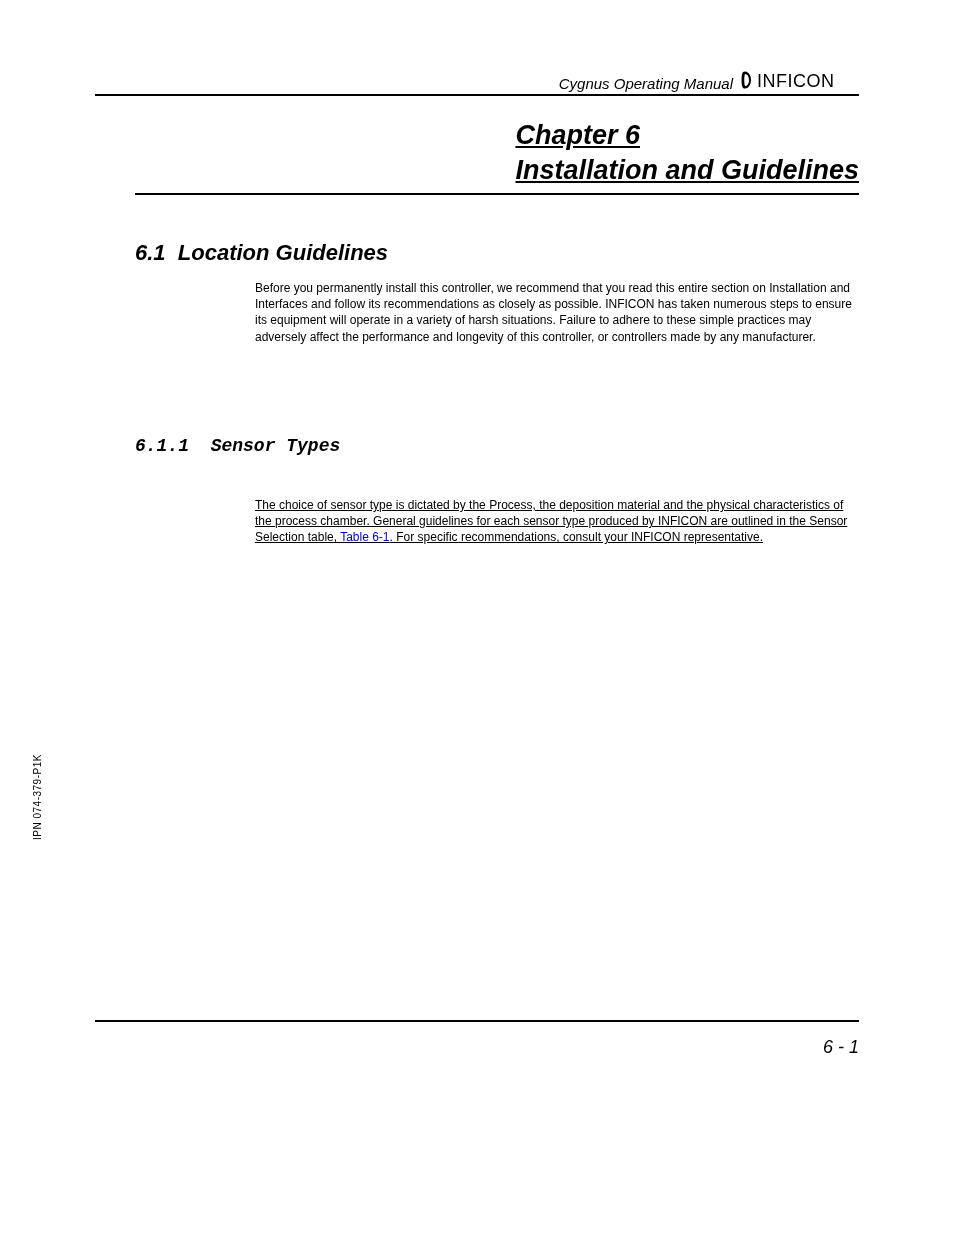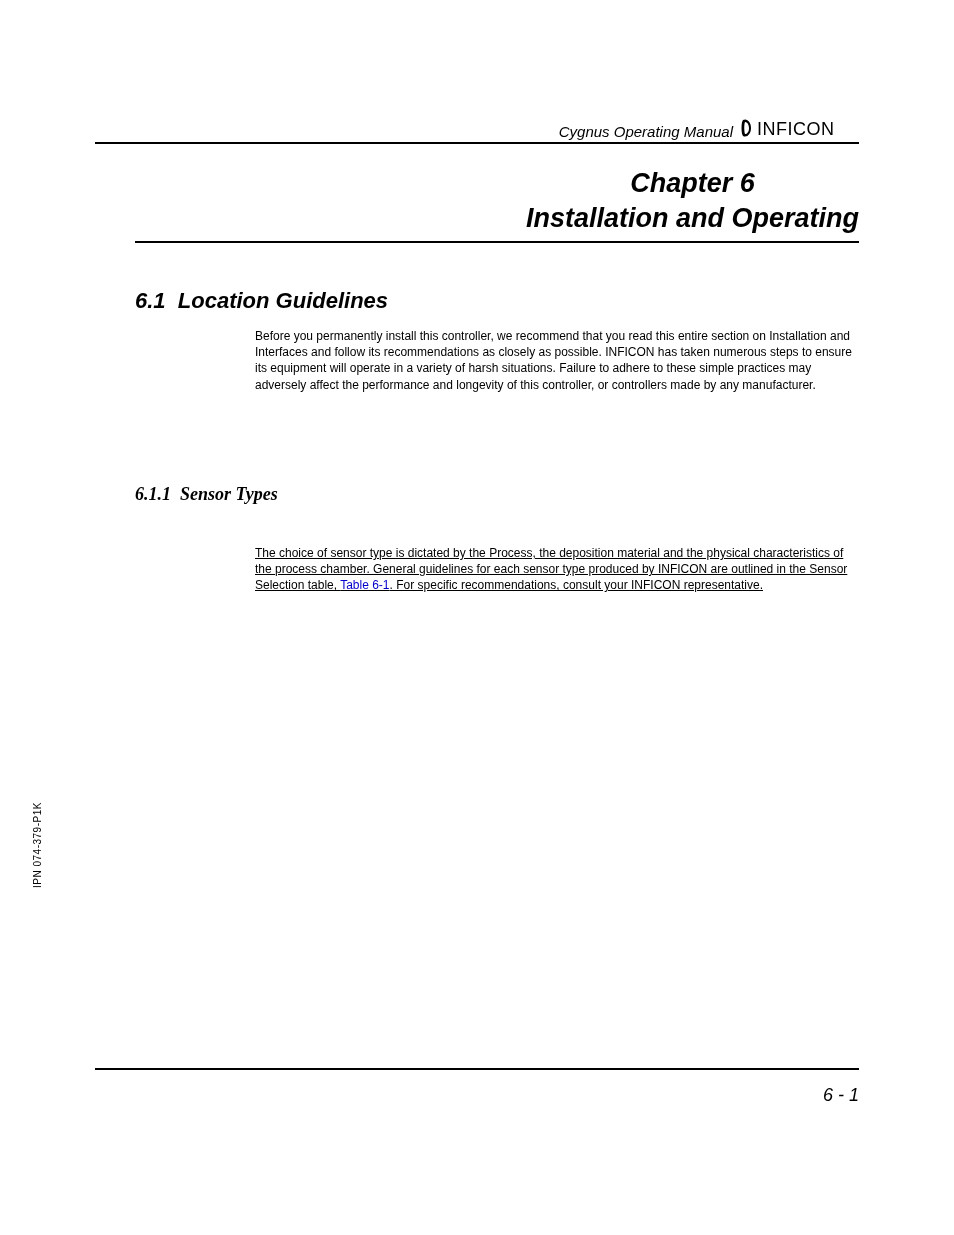--- a/index.html
+++ b/index.html
@@ -1,31 +1,31 @@
 <!DOCTYPE html>
 <html><head>
 <meta charset="utf-8">
 <style>
   * { margin: 0; padding: 0; box-sizing: border-box; }
   html, body { width: 954px; height: 1235px; background: #fff; font-family: Arial, Helvetica, sans-serif; color: #000; }
-  .page { position: relative; width: 954px; height: 1118px; margin-top: 48px; }
+  .page { position: relative; width: 954px; height: 1118px; }
 
   .header-row { position: absolute; top: 62px; left: 95px; right: 95px; height: 32px; display: flex; align-items: flex-end; justify-content: flex-end; }
   .header-title { font-style: italic; font-size: 15px; font-family: Arial, Helvetica, sans-serif; margin-right: 6px; margin-bottom: 2px; }
   .logo { display: flex; }
   .logo svg { display: block; }
   .header-rule { position: absolute; top: 94px; left: 95px; right: 95px; border-top: 2px solid #000; }
 
-  .chapter-block { position: absolute; top: 118px; right: 95px; text-align: center; }
+  .chapter-block { position: absolute; top: 118px; right: 95px; text-align: left; text-decoration: underline; }
   .chapter-line { font-family: Arial, Helvetica, sans-serif; font-weight: bold; font-style: italic; font-size: 27px; line-height: 1.3; }
   .chapter-rule { position: absolute; top: 193px; left: 135px; right: 95px; border-top: 2px solid #000; }
 
   .h2 { position: absolute; left: 135px; font-family: Arial, Helvetica, sans-serif; font-weight: bold; font-style: italic; font-size: 22px; }
   .h2.sec1 { top: 240px; }
-  .h3 { position: absolute; left: 135px; font-family: Liberation Serif, serif; font-weight: bold; font-style: italic; font-size: 18px; }
+  .h3 { position: absolute; left: 135px; font-family: Liberation Mono, monospace; font-weight: bold; font-style: italic; font-size: 18px; }
   .h3.sec11 { top: 436px; }
 
   .para { position: absolute; left: 255px; right: 95px; font-family: Arial, Helvetica, sans-serif; font-size: 12px; line-height: 1.35; }
   .para.p1 { top: 280px; }
   .para.p2 { top: 497px; text-decoration: underline; }
   .link { color: #0000cc; }
 
   .side-note { position: absolute; left: 32px; top: 840px; font-family: Arial, Helvetica, sans-serif; font-size: 10px; transform: rotate(-90deg); transform-origin: left top; letter-spacing: 0.5px; }
 
   .footer-rule { position: absolute; bottom: 96px; left: 95px; right: 95px; border-top: 2px solid #000; }
@@ -44,21 +44,21 @@
           <path d="M4 4 C 2 6, 2 18, 4 20 C 8 22, 12 18, 12 12 C 12 6, 8 2, 4 4 Z M6 6 C 9 6, 10 10, 10 12 C 10 16, 8 18, 6 18 C 5 16, 5 8, 6 6 Z"></path>
           <text x="18" y="19" font-family="Arial, Helvetica, sans-serif" font-size="18" font-weight="400" letter-spacing="0.5">INFICON</text>
         </g>
       </svg>
     </span>
   </div>
   <div class="header-rule"></div>
 
   <div class="chapter-block">
     <div class="chapter-line">Chapter 6</div>
-    <div class="chapter-line">Installation and Operating</div>
+    <div class="chapter-line">Installation and Guidelines</div>
   </div>
   <div class="chapter-rule"></div>
 
   <div class="h2 sec1">
     <span>6.1</span>&nbsp;&nbsp;<span>Location Guidelines</span>
   </div>
   <div class="para p1">Before you permanently install this controller, we recommend that you read this entire section on Installation and Interfaces and follow its recommendations as closely as possible. INFICON has taken numerous steps to ensure its equipment will operate in a variety of harsh situations. Failure to adhere to these simple practices may adversely affect the performance and longevity of this controller, or controllers made by any manufacturer.</div>
 
   <div class="h3 sec11">
     <span>6.1.1</span>&nbsp;&nbsp;<span>Sensor Types</span>

